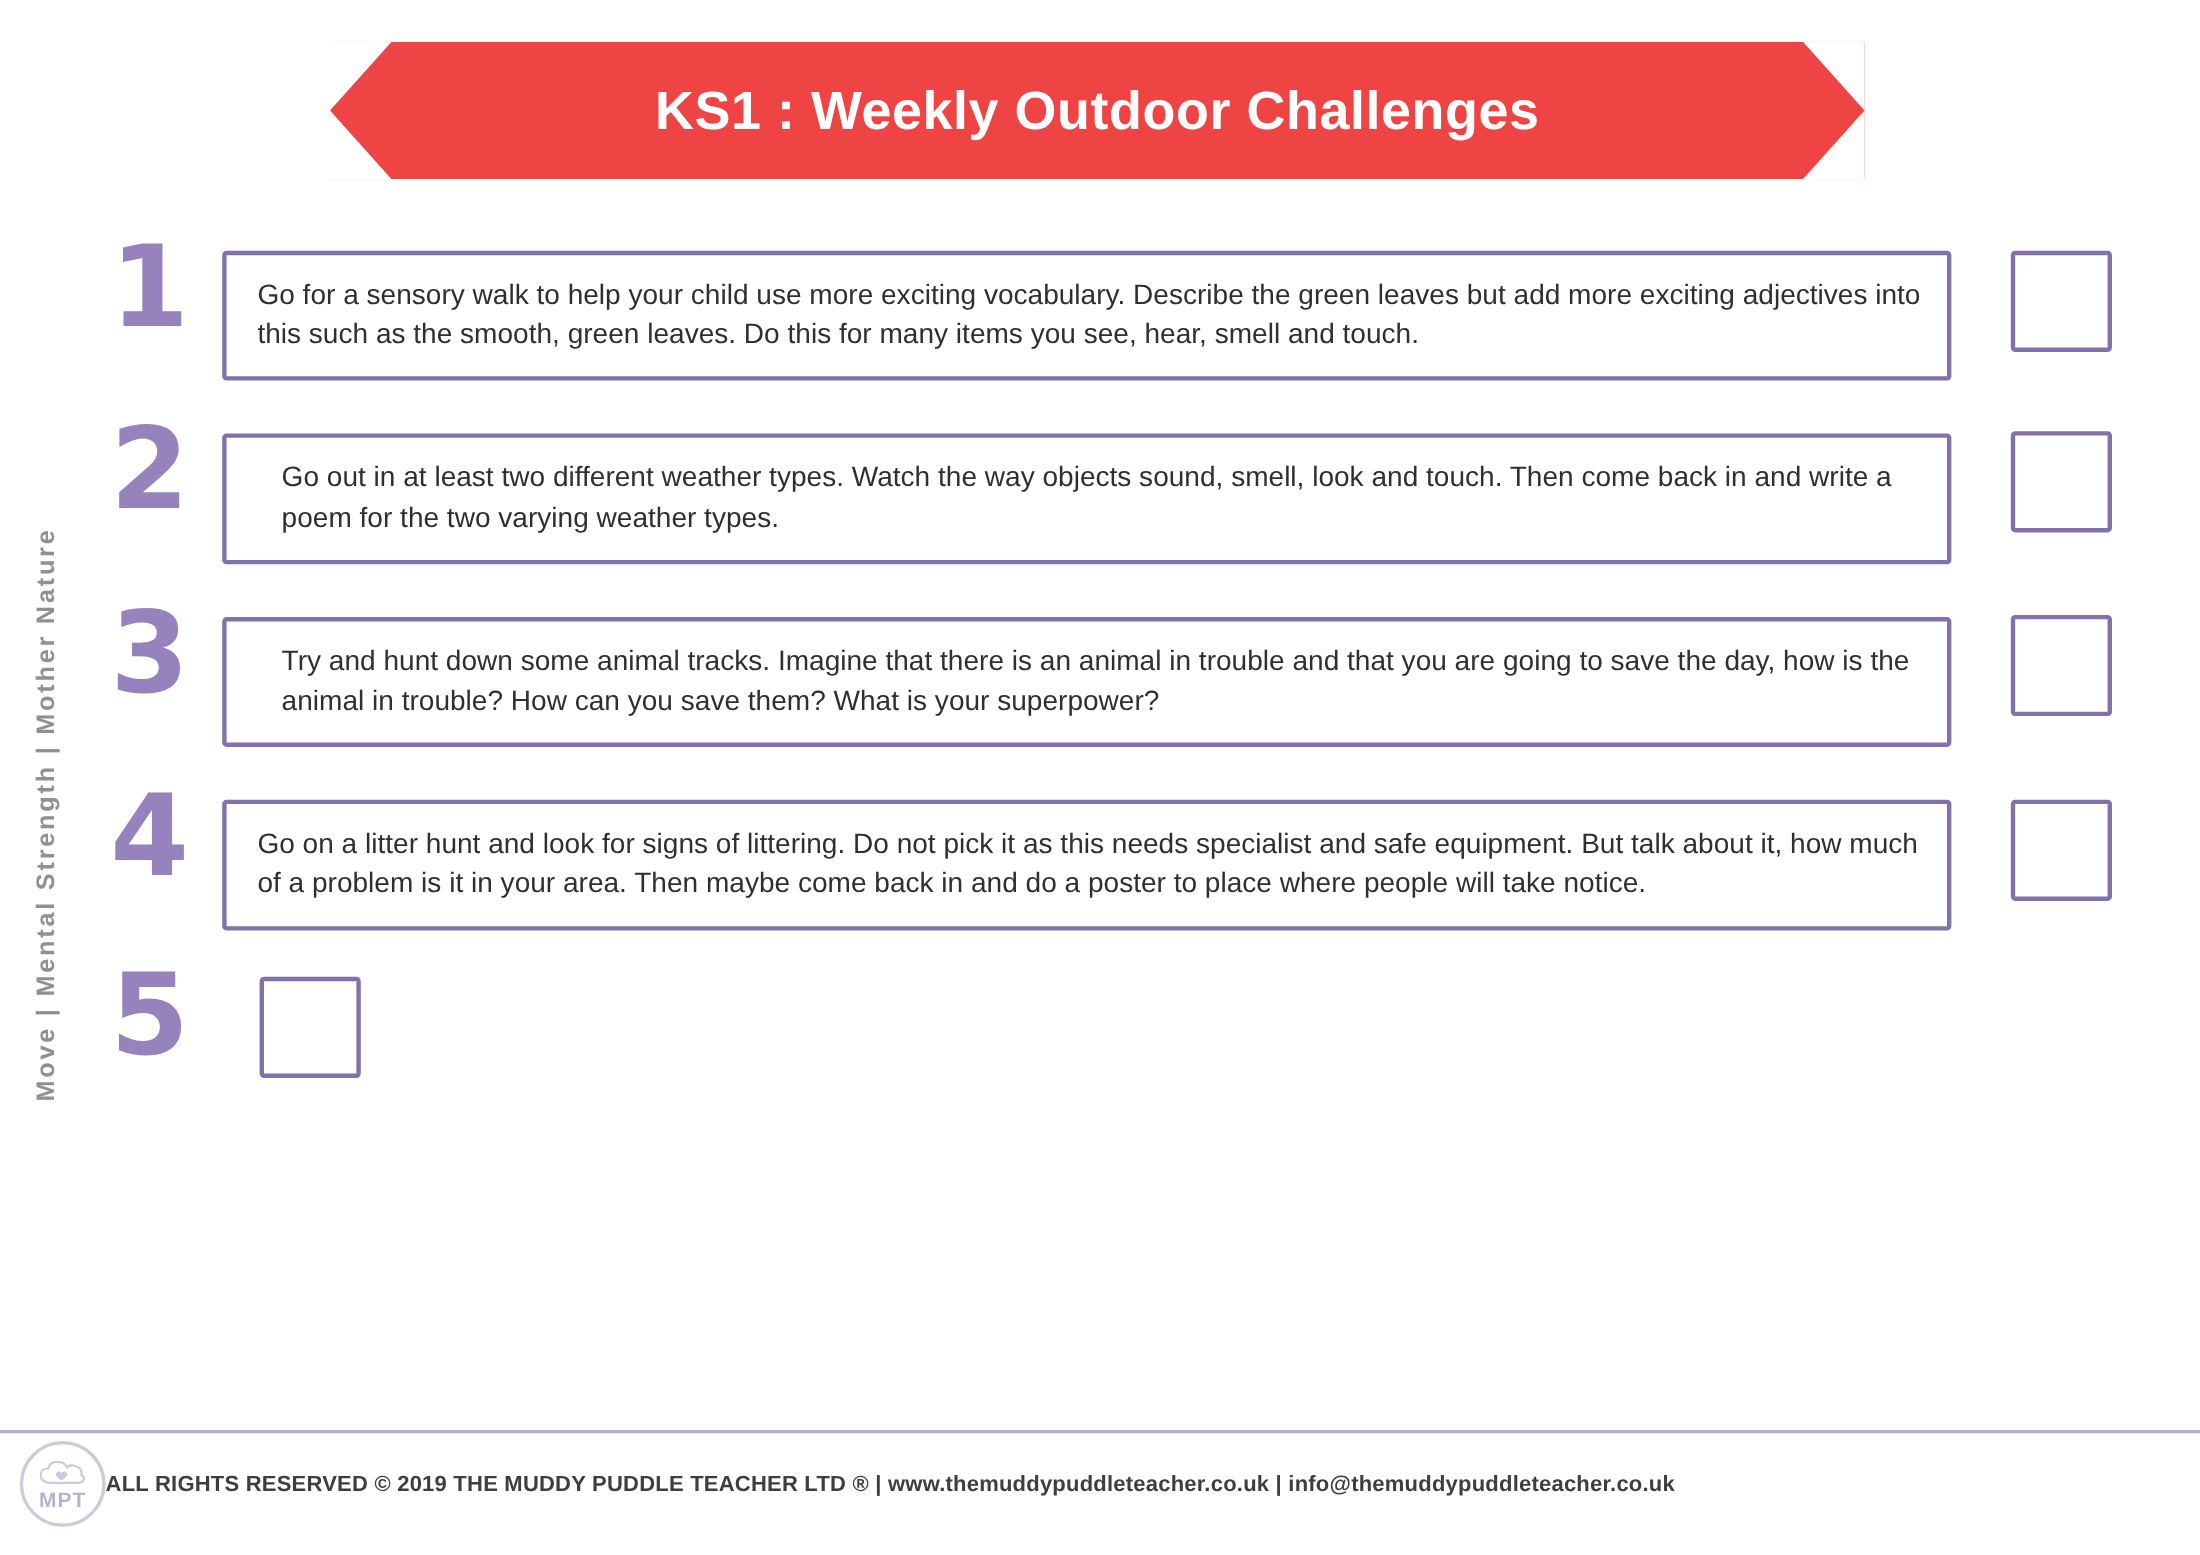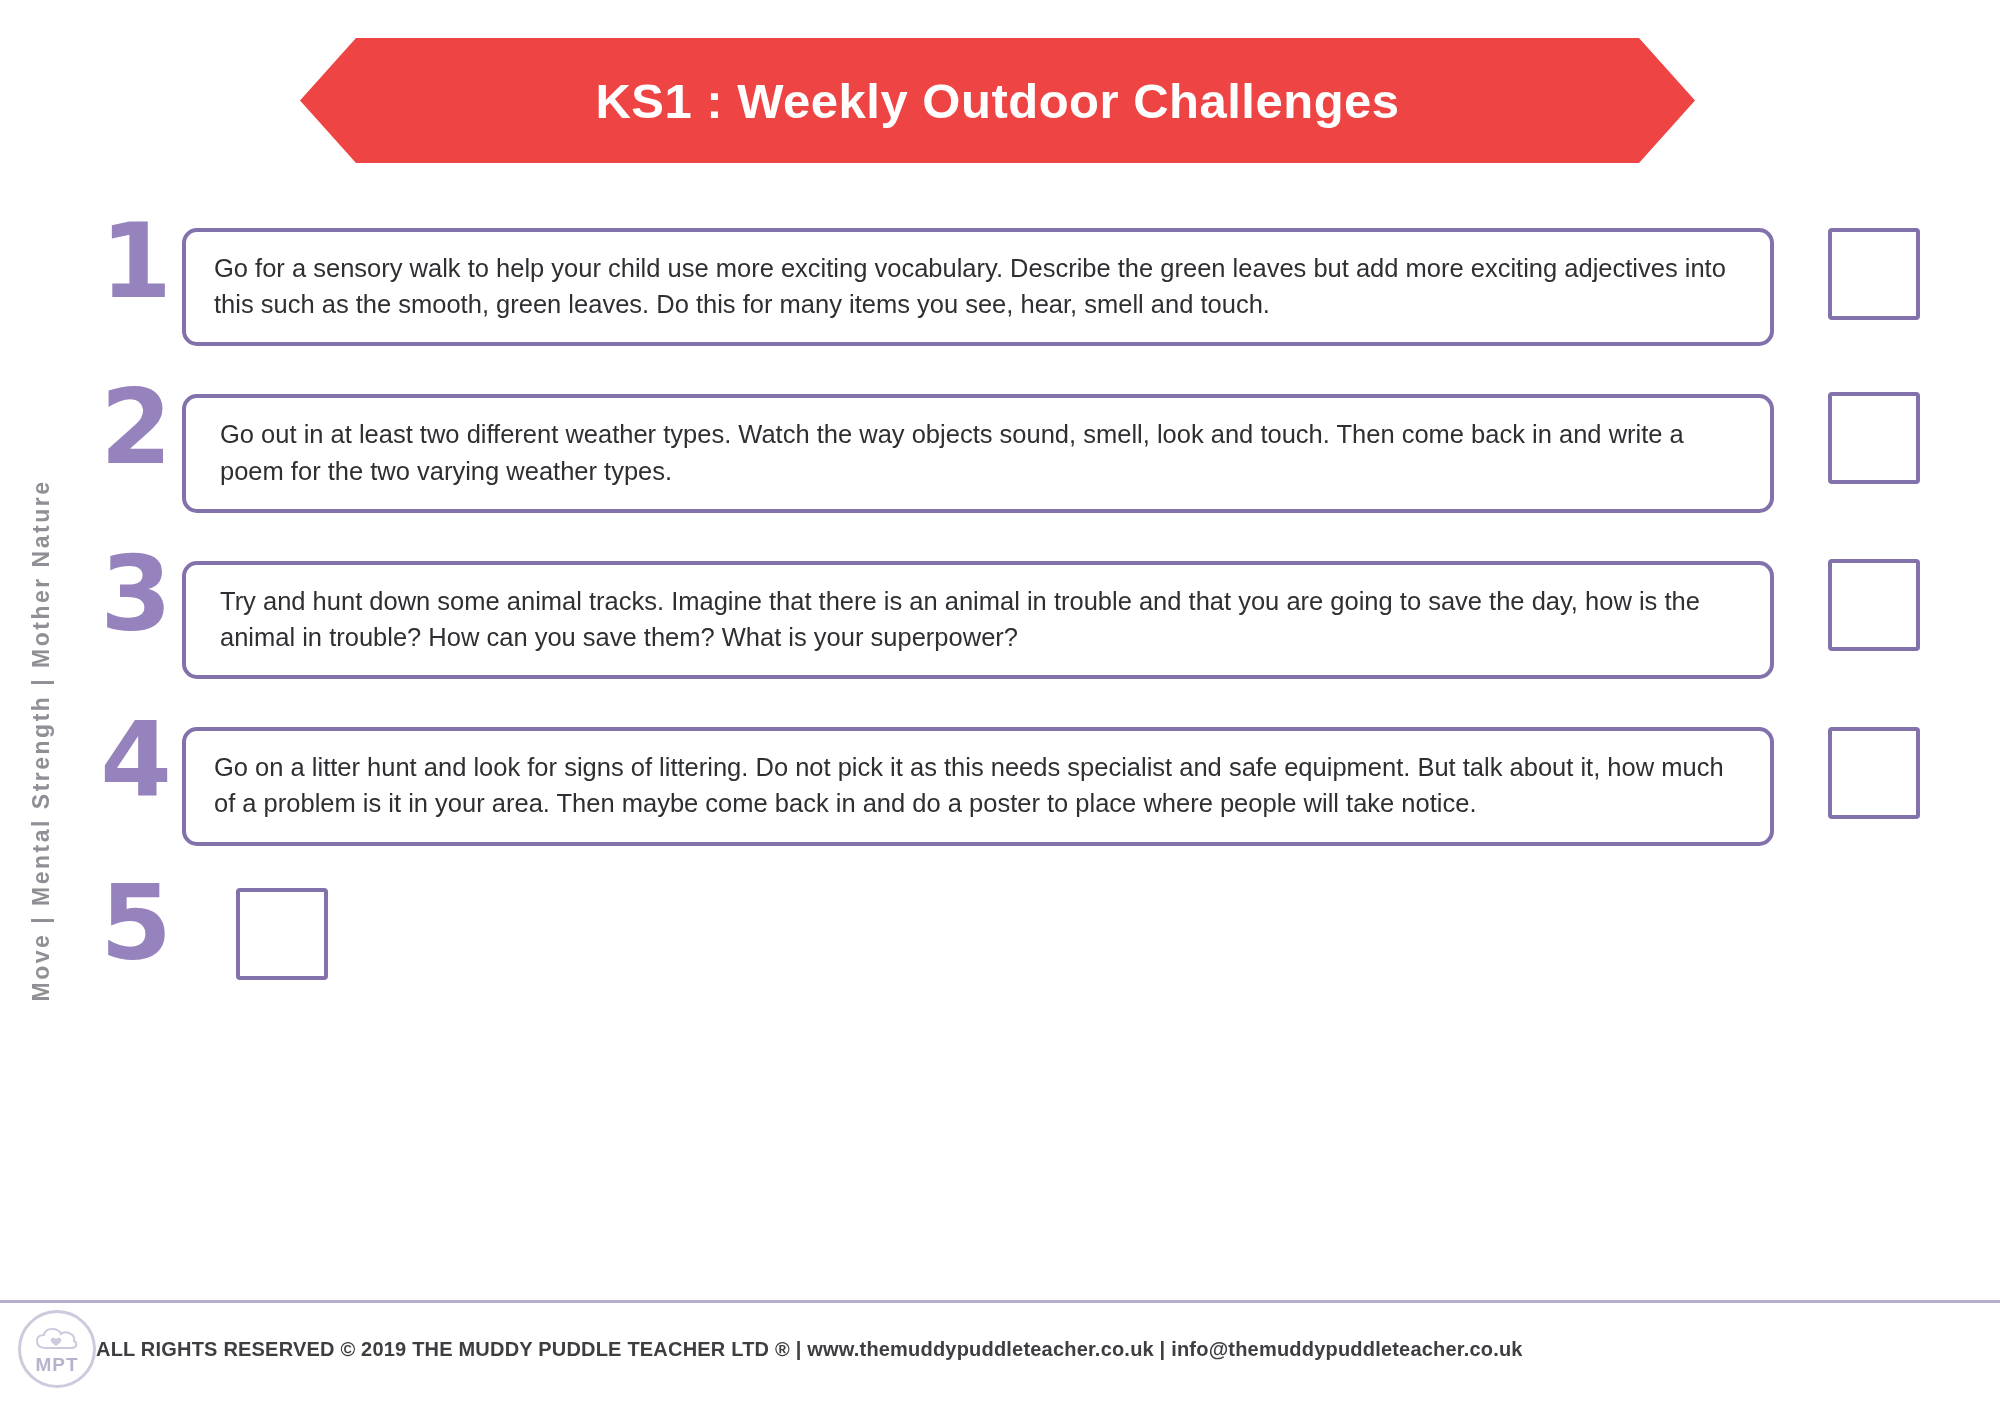--- a/index.html
+++ b/index.html
@@ -99,25 +99,26 @@
     text-align: center;
     color: #9683bd;
     font-size: 103px;
     line-height: 0.92;
     font-weight: bold;
     font-family: "DejaVu Sans", sans-serif;
     margin-top: -14px;
   }
   .card {
     border: 4px solid #8271ab;
-    border-radius: 15px;
+    border-radius: 4px;
     box-sizing: border-box;
     padding: 18px 22px 20px 28px;
     flex: 1 1 auto;
     background: #ffffff;
+    margin-left: 20px;
   }
   .card p {
     margin: 0;
     font-size: 25.5px;
     line-height: 1.42;
     color: #2f2f33;
   }
   .checkbox {
     flex: 0 0 92px;
     width: 92px;
@@ -127,21 +128,21 @@
     box-sizing: border-box;
     margin-left: 54px;
     background: #ffffff;
   }
 
   
   .row-1 { margin-bottom: 48px; }
   .row-2 { margin-bottom: 48px; }
   .row-3 { margin-bottom: 48px; }
   .row-4 { margin-bottom: 44px; }
-  .row-2 .card, .row-3 .card, .row-5 .card { padding-left: 34px; }
+  .row-2 .card, .row-3 .card, .row-5 .card { padding-left: 50px; }
   .row-2 .checkbox, .row-3 .checkbox, .row-5 .checkbox { margin-top: -2px; }
 
   
   .footer-rule {
     position: absolute;
     left: 0;
     top: 1300px;
     width: 2000px;
     height: 3px;
     background: #b6aecb;

